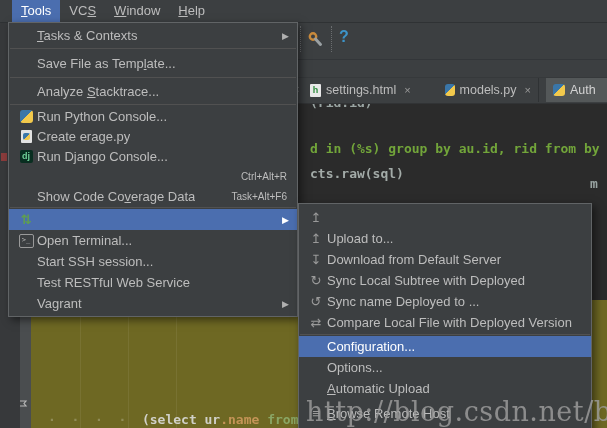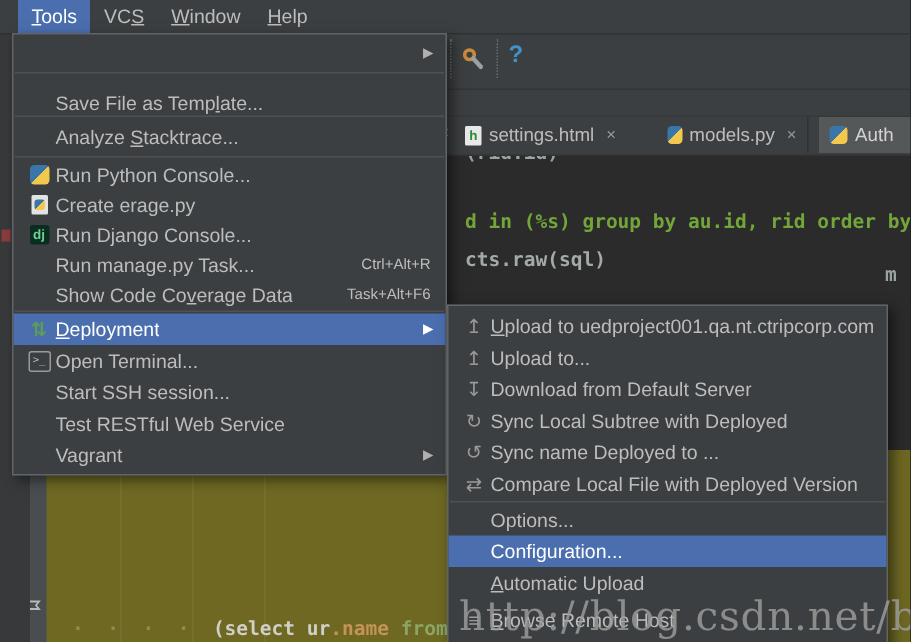--- a/index.html
+++ b/index.html
@@ -70,21 +70,21 @@
   .micon{width:22px;flex:0 0 22px;display:flex;align-items:center;justify-content:center;
     color:#9a9a9a;font-size:13px;}
   .mrow.sel .micon{color:#dfe6d8;}
   .mlabel{flex:0 1 auto;white-space:nowrap;overflow:hidden;}
   .mshort{margin-left:auto;font-size:10px;color:#bdbdbd;padding-right:4px;}
   .marrow{margin-left:auto;font-size:9px;color:#b0b0b0;padding-right:2px;}
   .mrow.sel .marrow{color:#fff;}
   .msep{height:1px;background:var(--separator,#515151);margin:1px 1px;}
   u{text-decoration:underline;}
   
-  #tools-menu .h23{height:23px;} #tools-menu .h26{height:26px;align-items:flex-end;} #tools-menu .h24{height:24px;}
+  #tools-menu .h23{height:23px;} #tools-menu .h26{height:26px;} #tools-menu .h24{height:24px;}
   #tools-menu .h20{height:20px;} #tools-menu .h21{height:21px;}
   #deploy-submenu .mrow{height:21px;}
   #deploy-submenu .browse{margin-top:4px;}
   
   .py-icon{display:inline-block;width:13px;height:13px;border-radius:3px;
     background:linear-gradient(135deg,#3a76a8 50%,#f2c94c 50%);}
   .pyfile-icon{display:inline-block;width:11px;height:13px;background:#e3e3e3;border-radius:1px;
     position:relative;}
   .pyfile-icon::after{content:"";position:absolute;left:2px;top:3px;width:7px;height:7px;
     border-radius:2px;background:linear-gradient(135deg,#3a76a8 50%,#f2c94c 50%);}
@@ -120,21 +120,21 @@
     <span id="wrench-icon">
       <svg width="18" height="18" viewBox="0 0 18 18">
         <circle cx="7" cy="6.5" r="3.2" fill="none" stroke="#c98a3c" stroke-width="2.4"></circle>
         <line x1="9.5" y1="9" x2="14.5" y2="14.5" stroke="#9aa0a3" stroke-width="3" stroke-linecap="round"></line>
       </svg>
     </span>
     <span id="help-icon">?</span>
   </div>
 
   <div id="clipped-line" class="abs code">(rid.id)</div>
-  <div id="sql-line" class="abs code">d in (%s) group by au.id, rid order by</div>
+  <div id="sql-line" class="abs code">d in (%s) group by au.id, rid from by</div>
   <div id="raw-line" class="abs code">cts.raw(sql)</div>
   <div id="frag-m" class="abs code">m</div>
 
   <div id="tabbar" class="abs">
     <span class="hidden-close">×</span>
     <div class="tab" style="left:13px;width:121px;">
       <span class="htmlicon">h</span>
       <span>settings.html</span>
       <span class="close">×</span>
     </div>
@@ -175,20 +175,21 @@
   <div id="right-strip-olive" class="abs code">
     <span class="rfrag" style="top:4px;">16</span>
     <span class="rfrag" style="top:29px;">16</span>
     <span class="rfrag" style="top:54px;">16</span>
     <span class="rfrag" style="top:79px;">16</span>
   </div>
 
   <div id="tools-menu" class="abs panel">
     <div class="mrow h23">
       <span class="micon"></span>
+      <span class="mlabel"><u>T</u>asks &amp; Contexts</span>
       <span class="marrow">▶</span>
     </div>
     <div class="msep"></div>
     <div class="mrow h26">
       <span class="micon"></span>
       <span class="mlabel">Save File as Temp<u>l</u>ate...</span>
     </div>
     <div class="msep"></div>
     <div class="mrow h24">
       <span class="micon"></span>
@@ -208,34 +209,32 @@
       <span class="mlabel">Create erage.py</span>
     </div>
     <div class="mrow h20">
       <span class="micon">
           <span class="dj-icon">dj</span>
         </span>
       <span class="mlabel">Run Django Console...</span>
     </div>
     <div class="mrow h20">
       <span class="micon"></span>
-      <span class="mlabel">Run manage.py Task...</span>
       <span class="mshort">Ctrl+Alt+R</span>
     </div>
     <div class="mrow h20">
       <span class="micon"></span>
       <span class="mlabel">Show Code Co<u>v</u>erage Data</span>
       <span class="mshort">Task+Alt+F6</span>
     </div>
     <div class="msep"></div>
     <div class="mrow h21 sel">
       <span class="micon">
           <span class="deploy-icon">⇅</span>
         </span>
-      <span class="mlabel"><u>D</u>eployment</span>
       <span class="marrow">▶</span>
     </div>
     <div class="mrow h21">
       <span class="micon">
           <span class="term-icon">&gt;_</span>
         </span>
       <span class="mlabel">Open Terminal...</span>
     </div>
     <div class="mrow h21">
       <span class="micon"></span>
@@ -250,21 +249,20 @@
       <span class="mlabel">Vagrant</span>
       <span class="marrow">▶</span>
     </div>
   </div>
 
   <div id="deploy-submenu" class="abs panel">
     <div class="mrow">
       <span class="micon">
           <span class="gray-glyph">↥</span>
         </span>
-      <span class="mlabel"><u>U</u>pload to uedproject001.qa.nt.ctripcorp.com</span>
     </div>
     <div class="mrow">
       <span class="micon">
           <span class="gray-glyph">↥</span>
         </span>
       <span class="mlabel">Upload to...</span>
     </div>
     <div class="mrow">
       <span class="micon">
           <span class="gray-glyph">↧</span>
@@ -283,28 +281,28 @@
         </span>
       <span class="mlabel">Sync name Deployed to ...</span>
     </div>
     <div class="mrow">
       <span class="micon">
           <span class="gray-glyph">⇄</span>
         </span>
       <span class="mlabel">Compare Local File with Deployed Version</span>
     </div>
     <div class="msep"></div>
+    <div class="mrow sel">
+      <span class="micon"></span>
+      <span class="mlabel">Configuration...</span>
+    </div>
     <div class="mrow">
       <span class="micon"></span>
       <span class="mlabel">Options...</span>
     </div>
-    <div class="mrow sel">
-      <span class="micon"></span>
-      <span class="mlabel">Configuration...</span>
-    </div>
     <div class="mrow">
       <span class="micon"></span>
       <span class="mlabel"><u>A</u>utomatic Upload</span>
     </div>
     <div class="mrow browse">
       <span class="micon">
           <span class="gray-glyph">≡</span>
         </span>
       <span class="mlabel"><u>B</u>rowse Remote Host</span>
     </div>

